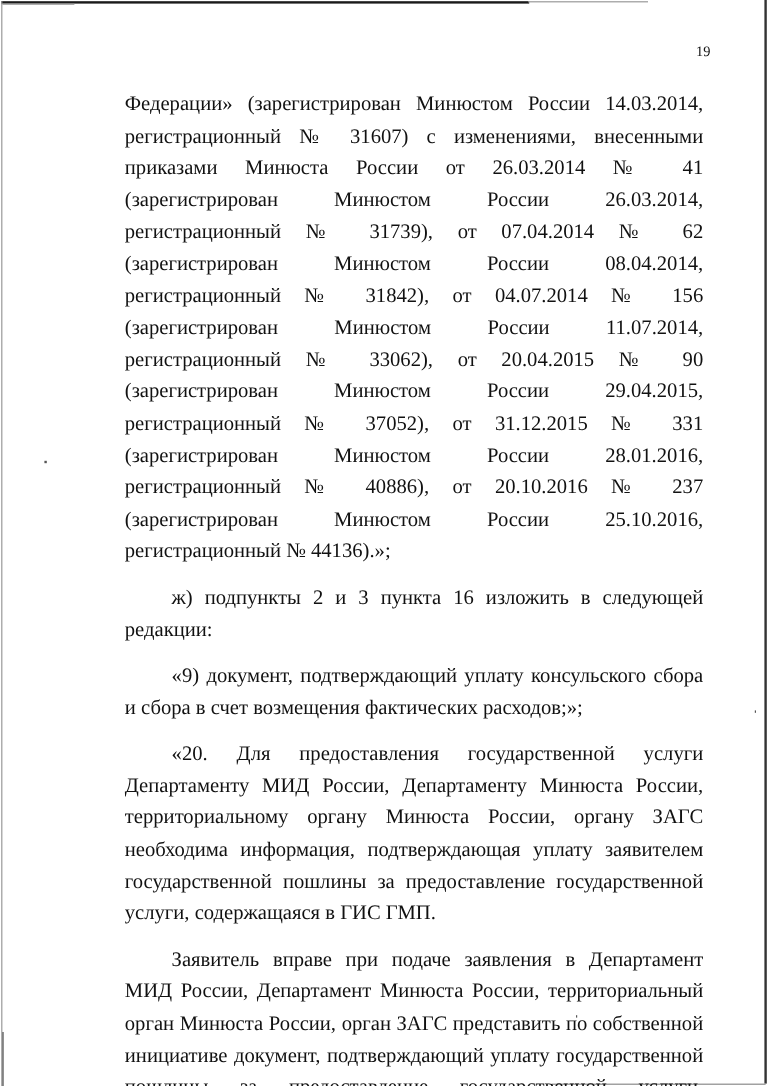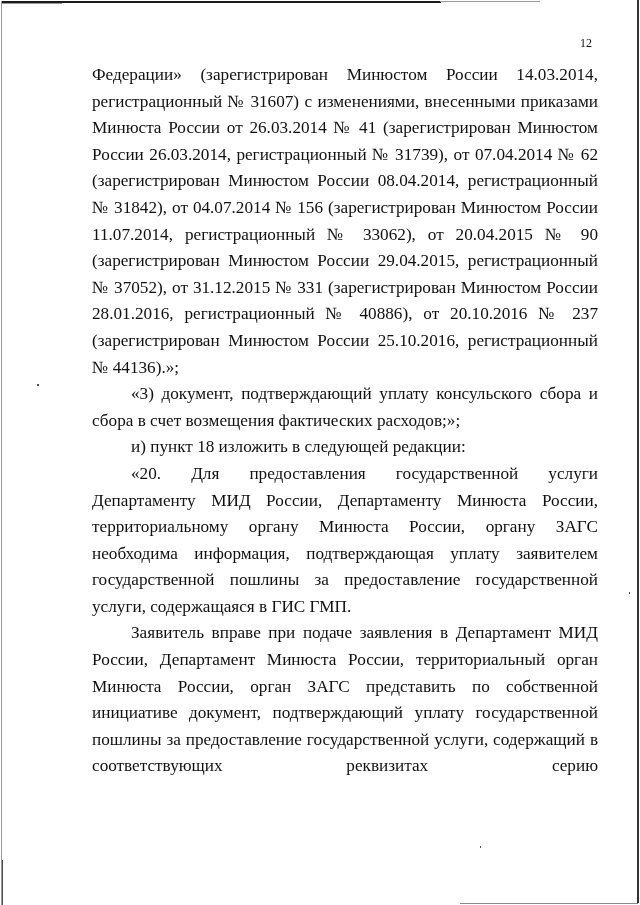--- a/index.html
+++ b/index.html
@@ -19,42 +19,42 @@
 
   .page-number {
     position: absolute; left: 580px; top: 36px;
     font-family: "Liberation Serif", serif; font-size: 12px; color: #111;
   }
   .text {
     position: absolute; left: 92px; top: 62px; width: 506px;
     font-family: "Liberation Serif", serif; font-size: 17.2px;
     line-height: 26.6px; color: #111; text-align: justify;
   }
-  .text p { margin: 0; }
+  .text p { margin: 12px; }
   .text p.indent { text-indent: 39px; }
   .text p.indent2 { text-indent: 43px; }
   .text p.last-justify { text-align-last: justify; }
 </style>
 </head>
 <body>
 
 <div class="scan">
   <div class="edge-top"></div>
   <div class="edge-top2"></div>
   <div class="edge-top-shade"></div>
   <div class="edge-left"></div>
   <div class="edge-left2"></div>
   <div class="edge-right"></div>
   <div class="edge-bottom"></div>
   <div class="speck" style="left:37px; top:384px;"></div>
   <div class="speck" style="left:629px; top:592px; width:1px;"></div>
   <div class="speck" style="left:480px; top:846px; width:1px;"></div>
 
-  <div class="page-number">12</div>
+  <div class="page-number">19</div>
 
   <div class="text">
     <p>Федерации» (зарегистрирован Минюстом России 14.03.2014, регистрационный № 31607) с изменениями, внесенными приказами Минюста России от 26.03.2014 № 41 (зарегистрирован Минюстом России 26.03.2014, регистрационный № 31739), от 07.04.2014 № 62 (зарегистрирован Минюстом России 08.04.2014, регистрационный № 31842), от 04.07.2014 № 156 (зарегистрирован Минюстом России 11.07.2014, регистрационный № 33062), от 20.04.2015 № 90 (зарегистрирован Минюстом России 29.04.2015, регистрационный № 37052), от 31.12.2015 № 331 (зарегистрирован Минюстом России 28.01.2016, регистрационный № 40886), от 20.10.2016 № 237 (зарегистрирован Минюстом России 25.10.2016, регистрационный № 44136).»;</p>
-    <p class="indent">«3) документ, подтверждающий уплату консульского сбора и сбора в счет возмещения фактических расходов;»;</p>
-    <p class="indent">и) пункт 18 изложить в следующей редакции:</p>
+    <p class="indent">ж) подпункты 2 и 3 пункта 16 изложить в следующей редакции:</p>
+    <p class="indent">«9) документ, подтверждающий уплату консульского сбора и сбора в счет возмещения фактических расходов;»;</p>
     <p class="indent">«20. Для предоставления государственной услуги Департаменту МИД России, Департаменту Минюста России, территориальному органу Минюста России, органу ЗАГС необходима информация, подтверждающая уплату заявителем государственной пошлины за предоставление государственной услуги, содержащаяся в ГИС ГМП.</p>
     <p class="indent last-justify">Заявитель вправе при подаче заявления в Департамент МИД России, Департамент Минюста России, территориальный орган Минюста России, орган ЗАГС представить по собственной инициативе документ, подтверждающий уплату государственной пошлины за предоставление государственной услуги, содержащий в соответствующих реквизитах серию</p>
   </div>
 </div>
 
 </body></html>

